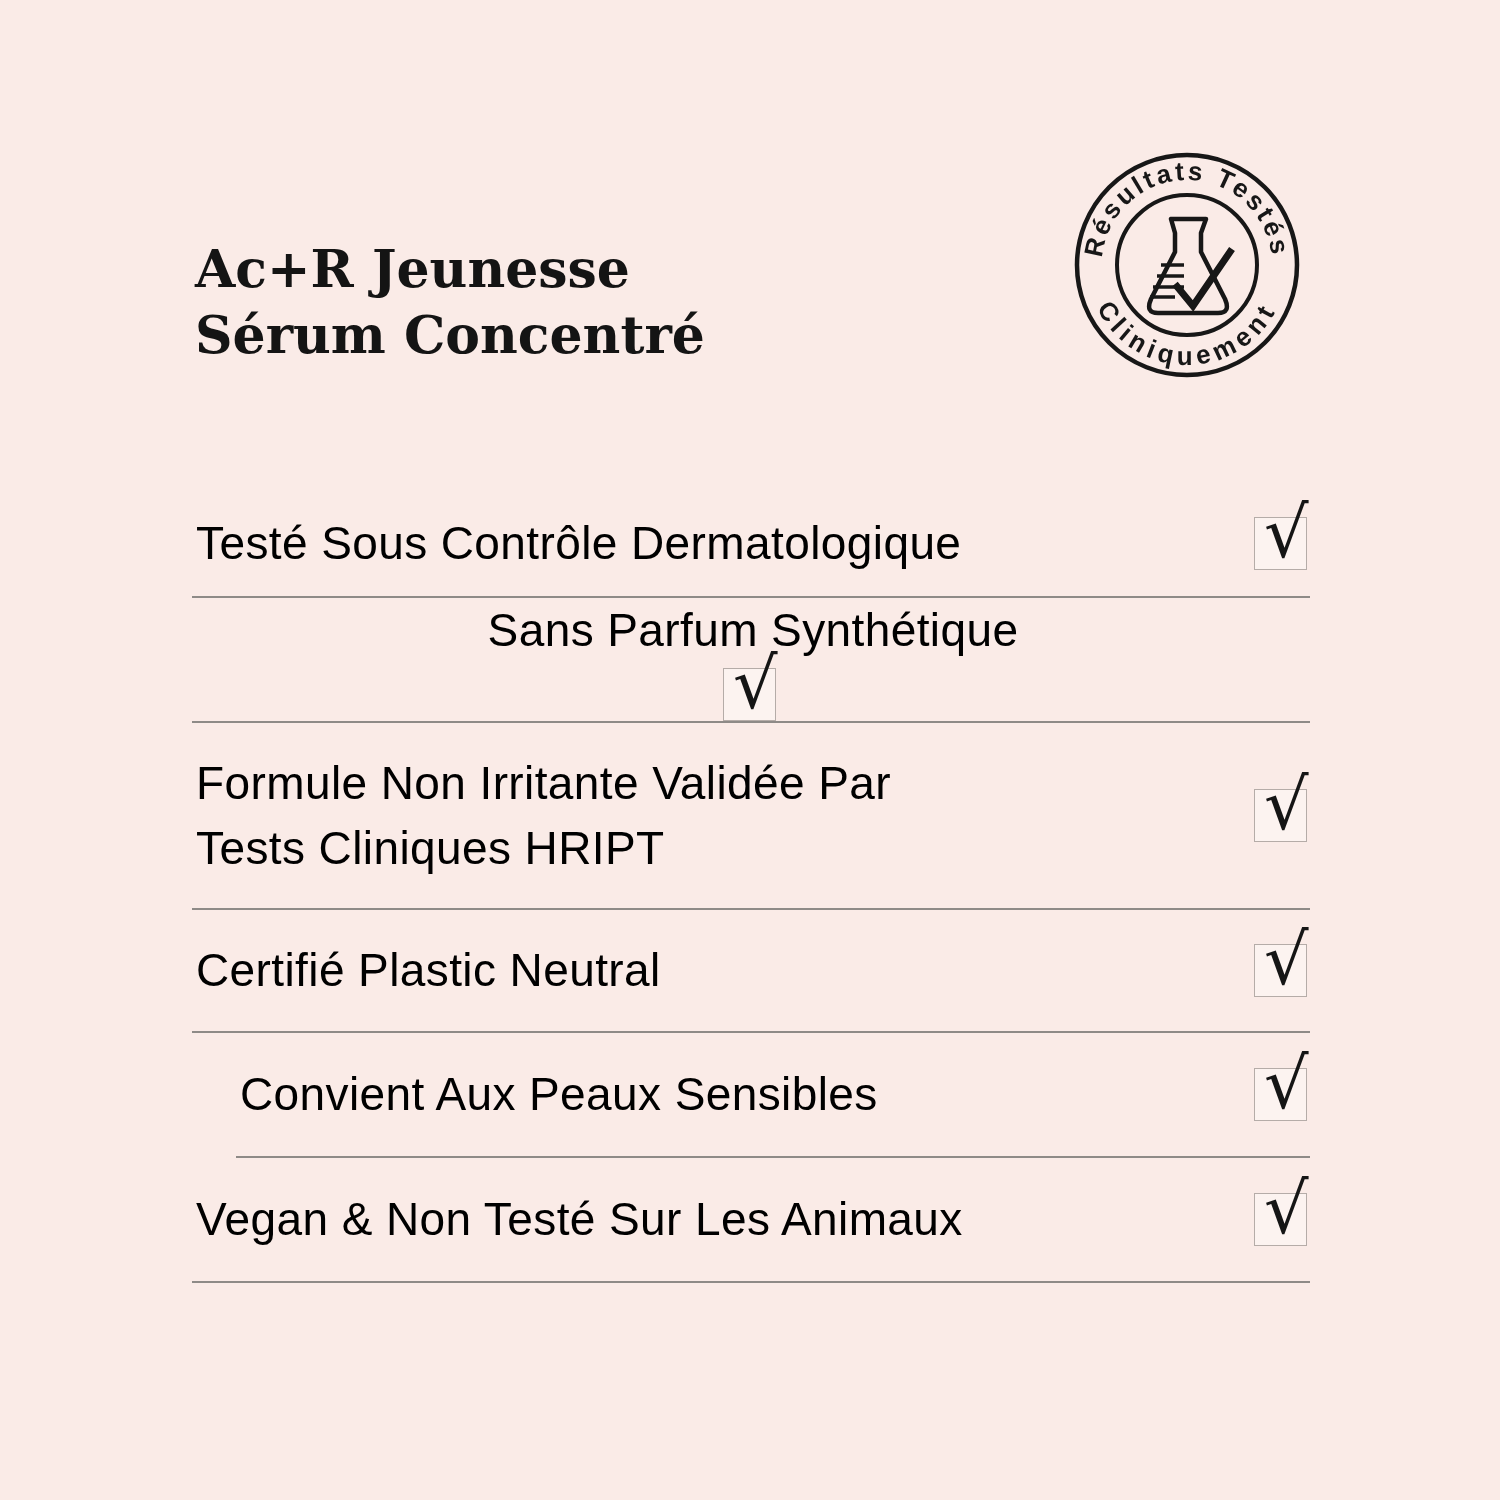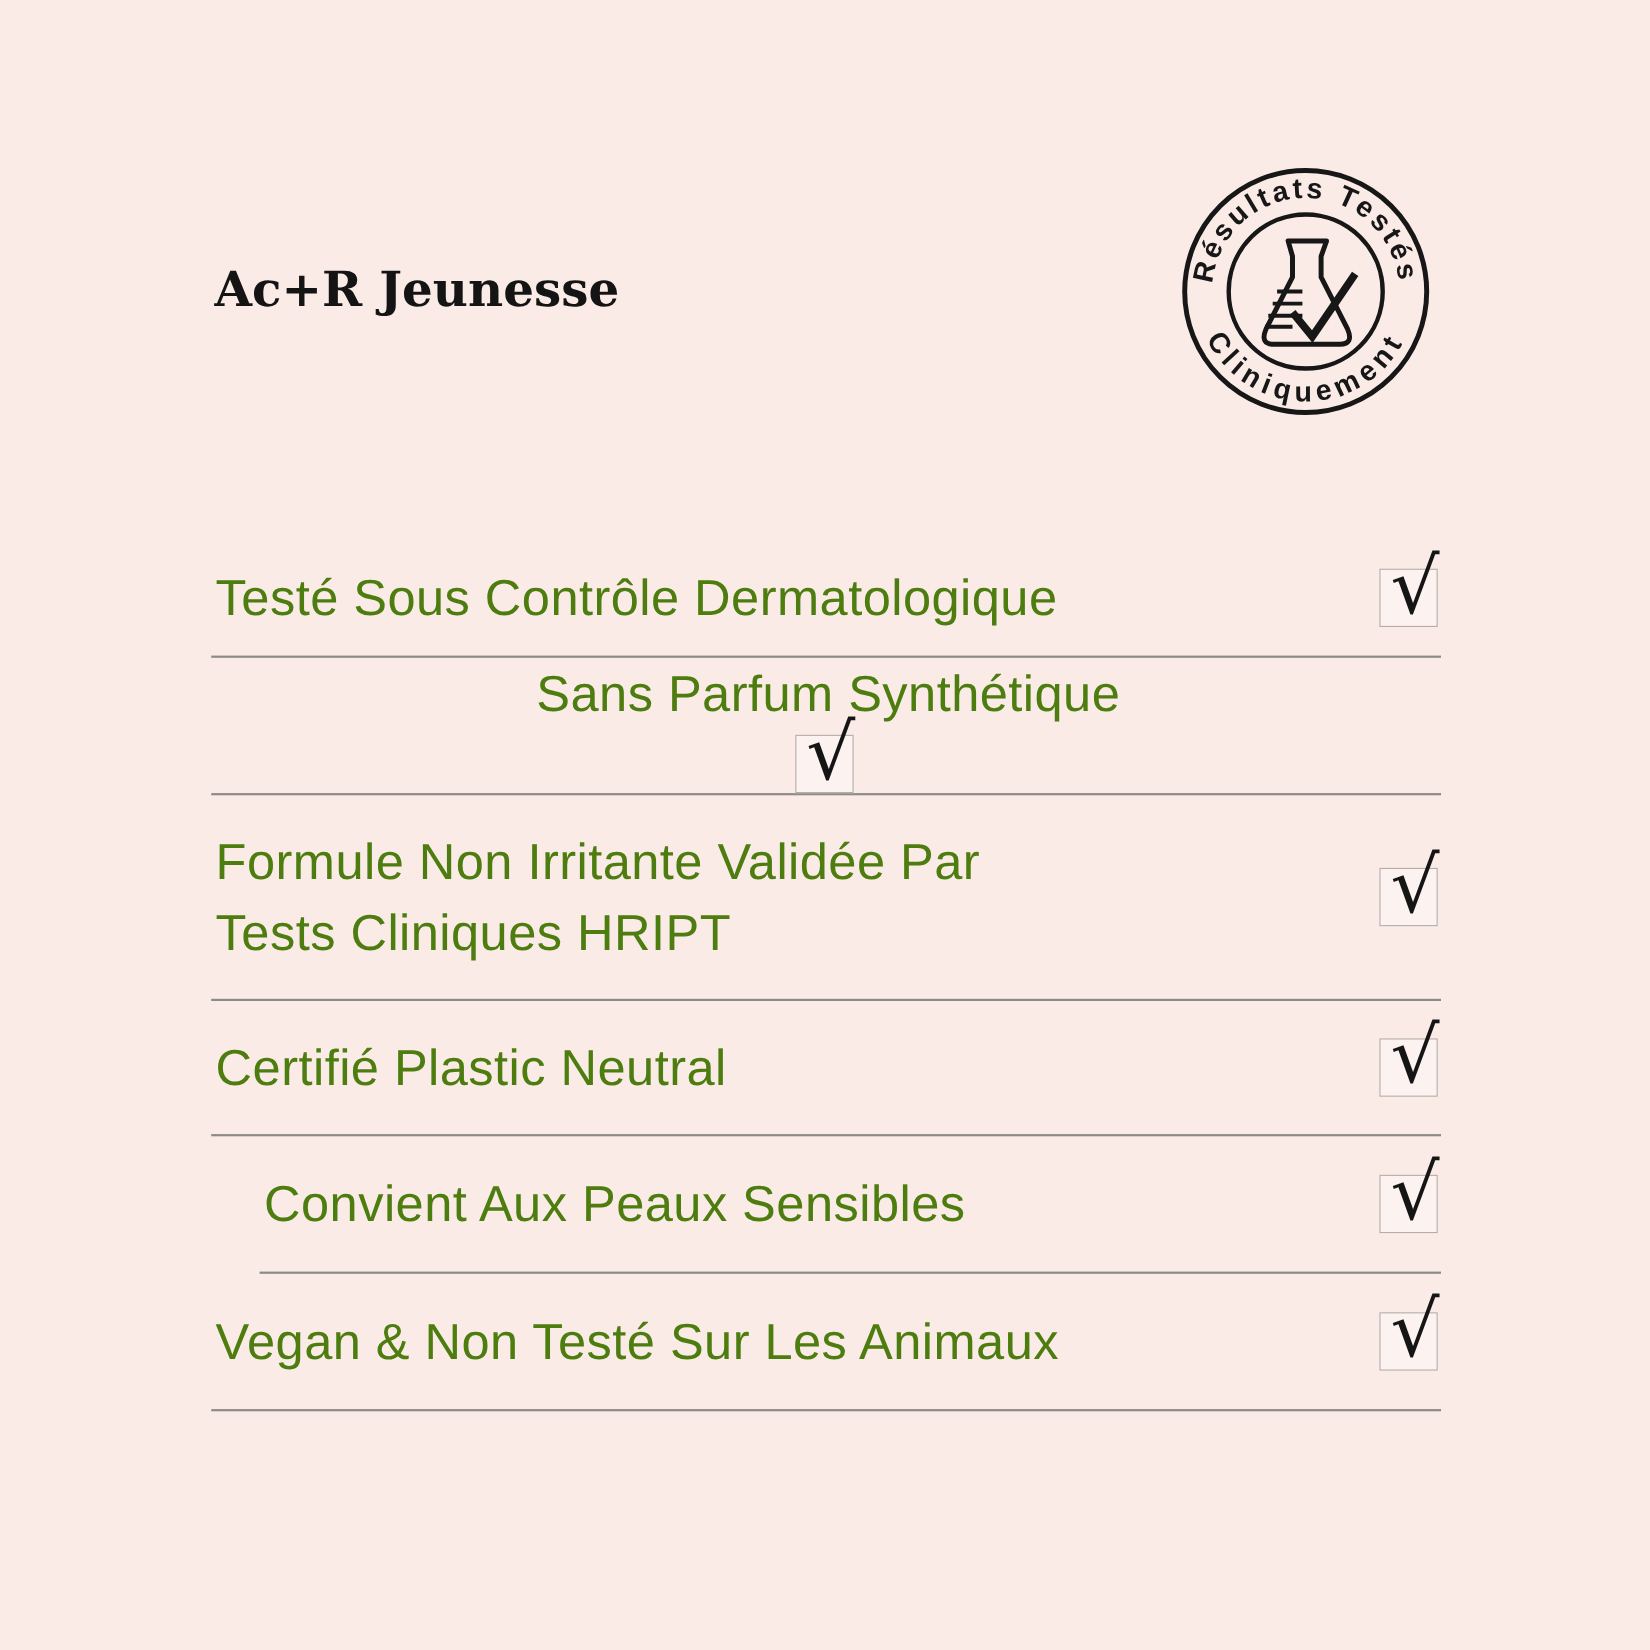--- a/index.html
+++ b/index.html
@@ -9,21 +9,21 @@
     position: relative;
     overflow: hidden;
     font-family: "Liberation Sans", sans-serif;
   }
   .title-block {
     position: absolute;
     left: 195px; top: 236px;
     color: #141414;
     font-family: "DejaVu Serif", "Liberation Serif", serif;
     font-weight: 700;
-    font-size: 44px;
+    font-size: 52px;
     line-height: 1.26;
     letter-spacing: 0px;
   }
   .badge {
     position: absolute;
     left: 1071px; top: 149px;
     width: 232px; height: 232px;
   }
   .badge svg { display: block; width: 232px; height: 232px; }
   .badge text {
@@ -46,21 +46,21 @@
   }
   .row:nth-child(1) { height: 108px; }
   .row:nth-child(2) { height: 125px; flex-direction: column; }
   .row:nth-child(3) { height: 187px; align-items: center; }
   .row:nth-child(4) { height: 123px; }
   .row:nth-child(5) { height: 125px; margin-left: 44px; }
   .row:nth-child(6) { height: 125px; }
   .label {
     font-size: 46px;
     line-height: 1.4;
-    color: #4d7c0f;
+    color: #000000;
     letter-spacing: 0.4px;
     white-space: pre-line;
     max-width: 960px;
     padding-left: 4px;
   }
   .check {
     position: relative;
     width: 53px; height: 53px;
     box-sizing: border-box;
     border: 1.5px solid #B5ACA8;
@@ -77,20 +77,21 @@
     color: #151515;
   }
 </style>
 </head>
 <body>
 
 <div class="canvas">
 
   <header class="title-block">
     <div>Ac+R Jeunesse</div>
+    <div>Sérum Concentré</div>
   </header>
 
   <div class="badge">
     <svg viewBox="0 0 232 232">
       <defs>
         <path id="arcTop" d="M 31 116 A 85 85 0 0 1 201 116" fill="none"></path>
         <path id="arcBottom" d="M 16 116 A 100 100 0 0 0 216 116" fill="none"></path>
       </defs>
       <circle cx="116" cy="116" r="110" fill="none" stroke="#171717" stroke-width="4.5"></circle>
       <circle cx="116" cy="116" r="70" fill="none" stroke="#171717" stroke-width="4"></circle>

